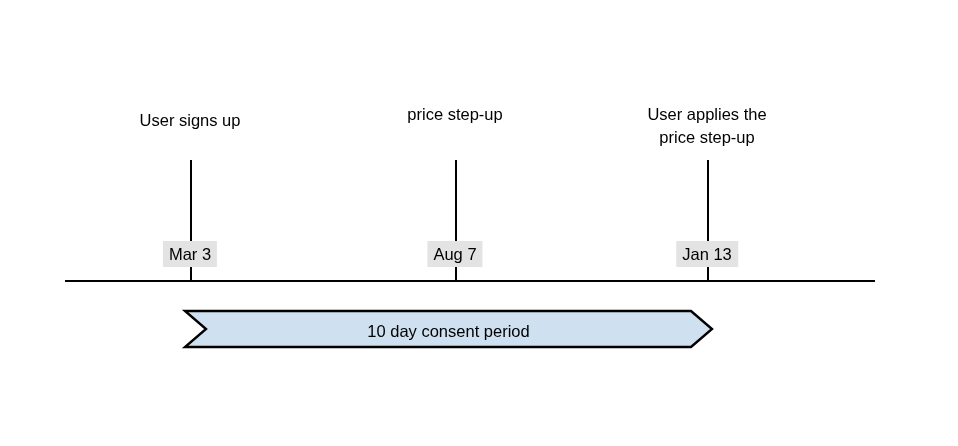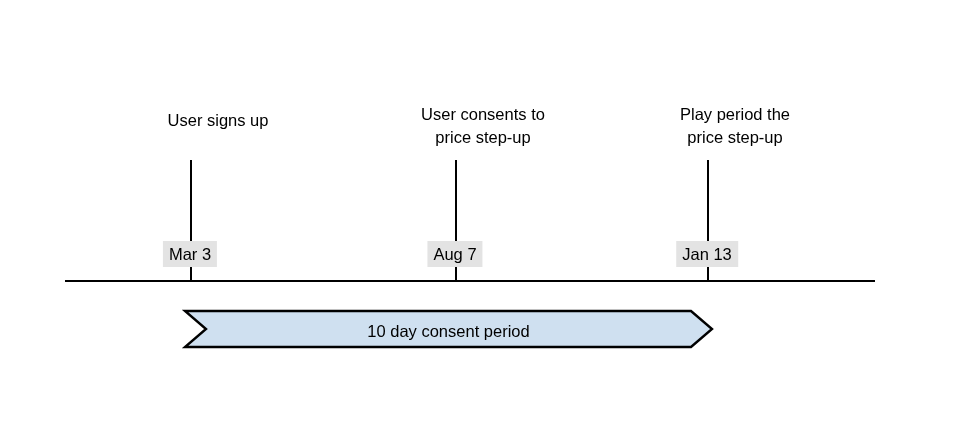--- a/index.html
+++ b/index.html
@@ -58,21 +58,21 @@
     transform: translateX(-50%);
     background: #e3e3e3;
     color: #000000;
     font-size: 16.5px;
     line-height: 22px;
     padding: 2px 6px;
     white-space: nowrap;
   }
 
   
-  .event-label { top: 109px; margin-left: 28px; }
+  .event-label { top: 109px; }
   .event-label.two-line { top: 103px; }
   .event-tick { top: 160px; height: 122px; }
   .event-date { top: 241px; }
 
   
   .period-banner {
     position: absolute;
     left: 185px;
     top: 311px;
     width: 527px;
@@ -106,30 +106,29 @@
   <div class="axis-line"></div>
 
   <div class="event" style="left:190px;">
     <div class="event-label">User signs up</div>
     <div class="event-tick"></div>
     <div class="event-date">Mar 3</div>
   </div>
 
   <div class="event" style="left:455px;">
     <div class="event-label two-line">
-      <div>User consents to</div>
       <div>price step-up</div>
     </div>
     <div class="event-tick"></div>
     <div class="event-date">Aug 7</div>
   </div>
 
   <div class="event" style="left:707px;">
     <div class="event-label two-line">
-      <div>Play period the</div>
+      <div>User applies the</div>
       <div>price step-up</div>
     </div>
     <div class="event-tick"></div>
     <div class="event-date">Jan 13</div>
   </div>
 
   <div class="period-banner">
     <svg viewBox="0 0 527 36" preserveAspectRatio="none">
       <polygon points="0,0 506,0 527,18 506,36 0,36 21,18" fill="#cfe0f0" stroke="#000000" stroke-width="2.4" stroke-linejoin="miter"></polygon>
     </svg>

